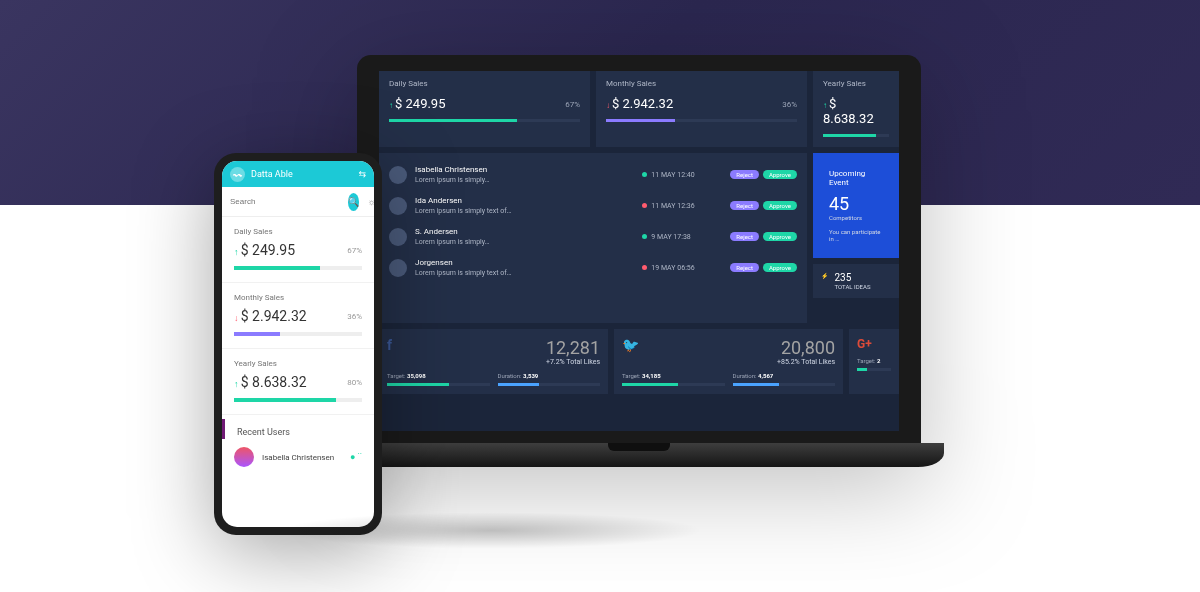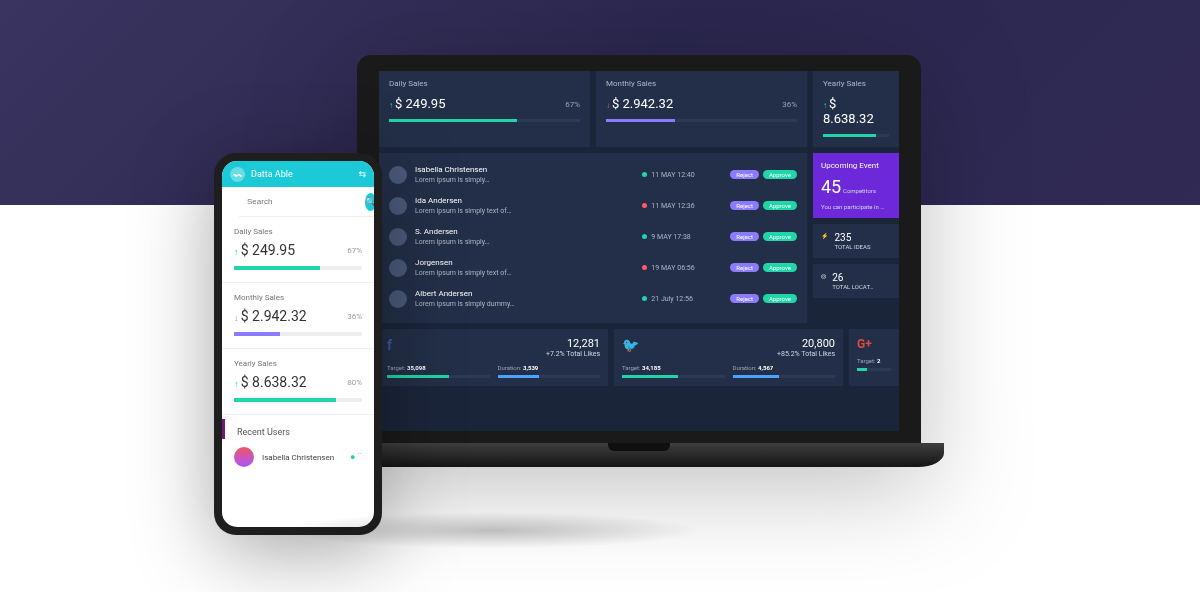--- a/index.html
+++ b/index.html
@@ -64,30 +64,30 @@
   .lp-item .txt{ flex:1; }
   .lp-item .txt .nm{ color:#fff; font-size:8px; margin-bottom:2px;}
   .lp-item .dt{ width:80px; display:flex; align-items:center; gap:4px;}
   .lp-item .dot{ width:5px; height:5px; border-radius:50%; background:#1ed6a7; }
   .lp-item .dot.r{ background:#ff5b6e; }
   .lp-item .btns{ display:flex; gap:4px; }
   .pill{ padding:1px 6px; border-radius:7px; font-size:6px; color:#fff; }
   .pill.b{ background:#8b7bff; } .pill.g{ background:#1ed6a7; }
 
   .lp-right { width:86px; display:flex; flex-direction:column; gap:6px; }
-  .lp-event { background:#6d28d9; padding:8px; color:#cfd6e4; font-size:7px; }
+  .lp-event { background:#1d4ed8; padding:16px; color:#cfd6e4; font-size:7px; }
   .lp-event .big{ font-size:18px; color:#fff; }
   .lp-stat { background:#232f48; padding:8px; display:flex; gap:6px; color:#cfd6e4; font-size:6px; }
   .lp-stat .num{ color:#fff; font-size:10px; }
 
   .lp-row3 { margin-top:6px; display:flex; gap:6px; }
   .lp-social { flex:1; background:#232f48; padding:8px; color:#cfd6e4; font-size:7px; }
   .lp-social .hd{ display:flex; justify-content:space-between; margin-bottom:6px;}
   .lp-social .hd .lk{ text-align:right; }
-  .lp-social .hd .lk .n{ color:#ffffff; font-size:11px;}
+  .lp-social .hd .lk .n{ color:#a3a3a3; font-size:18px;}
   .lp-social .ft{ display:flex; gap:8px; font-size:6px; color:#9aa3b5;}
   .lp-social .ft > div{ flex:1; }
   .lp-social .ft .bar{ margin-top:4px; background:#2d3a55; }
 
   
   .phone {
     position:absolute; left:214px; top:153px; width:168px; height:382px;
     background:#1e1e1e; border-radius:22px; padding:8px;
     filter: drop-shadow(0 16px 40px rgba(0,0,0,.35));
   }
@@ -97,21 +97,20 @@
   }
   .ph-header{
     height:26px; background:#1cc9d6; display:flex; align-items:center;
     padding:0 8px; color:#fff; gap:6px;
   }
   .ph-header .logo{ width:15px; height:15px; border-radius:50%; background:rgba(255,255,255,.35); display:flex; align-items:center; justify-content:center; font-size:9px;}
   .ph-header .ttl{ font-size:9px; flex:1; }
   .ph-bar{
     height:30px; display:flex; align-items:center; padding:0 8px; gap:8px;
     border-bottom:1px solid #eee;
-    margin-left:17px;
   }
   .ph-search{ flex:1; font-size:8px; color:#999; border:none; outline:none; }
   .ph-sbtn{ width:18px; height:18px; border-radius:50%; background:#1cc9d6; color:#fff; display:flex; align-items:center; justify-content:center; font-size:9px;}
   .ph-ico{ color:#888; font-size:9px; }
 
   .ph-card{ padding:10px 12px 12px 12px; border-bottom:1px solid #f1f1f1;}
   .ph-card .lbl{ font-size:8px; color:#777; margin-bottom:6px;}
   .ph-card .amt{ font-size:14px; color:#333; }
   .ph-card .pct{ float:right; font-size:8px; color:#999; margin-top:4px;}
   .ph-card .pbar{ height:4px; background:#eee; margin-top:8px; position:relative;}
@@ -223,56 +222,34 @@
               </div>
             <div class="dt">
                 <span class="dot r"></span>
                 <span>19 MAY 06:56</span>
               </div>
             <div class="btns">
                 <span class="pill b">Reject</span>
                 <span class="pill g">Approve</span>
               </div>
           </div>
-          <div class="lp-item">
-            <div class="ava"></div>
-            <div class="txt">
-                <div class="nm">Albert Andersen</div>
-                <div>Lorem ipsum is simply dummy…</div>
-              </div>
-            <div class="dt">
-                <span class="dot"></span>
-                <span>21 July 12:56</span>
-              </div>
-            <div class="btns">
-                <span class="pill b">Reject</span>
-                <span class="pill g">Approve</span>
-              </div>
-          </div>
         </div>
 
         <div class="lp-right">
           <div class="lp-event">
             <div style="color:#fff;font-size:8px;margin-bottom:6px;">Upcoming Event</div>
             <span class="big">45</span>
             <span style="font-size:6px;">Competitors</span>
             <div style="margin-top:6px;font-size:6px;">You can participate in …</div>
           </div>
           <div class="lp-stat">
             <span style="color:#fff;">⚡</span>
             <div>
                 <div class="num">235</div>
                 <div>TOTAL IDEAS</div>
-              </div>
-          </div>
-          <div class="lp-stat">
-            <span style="color:#fff;">◎</span>
-            <div>
-                <div class="num">26</div>
-                <div>TOTAL LOCAT…</div>
               </div>
           </div>
         </div>
       </div>
 
       <div class="lp-row3">
         <div class="lp-social">
           <div class="hd">
             <span style="color:#3b5998;font-size:14px;font-weight:bold;">f</span>
             <div class="lk">

